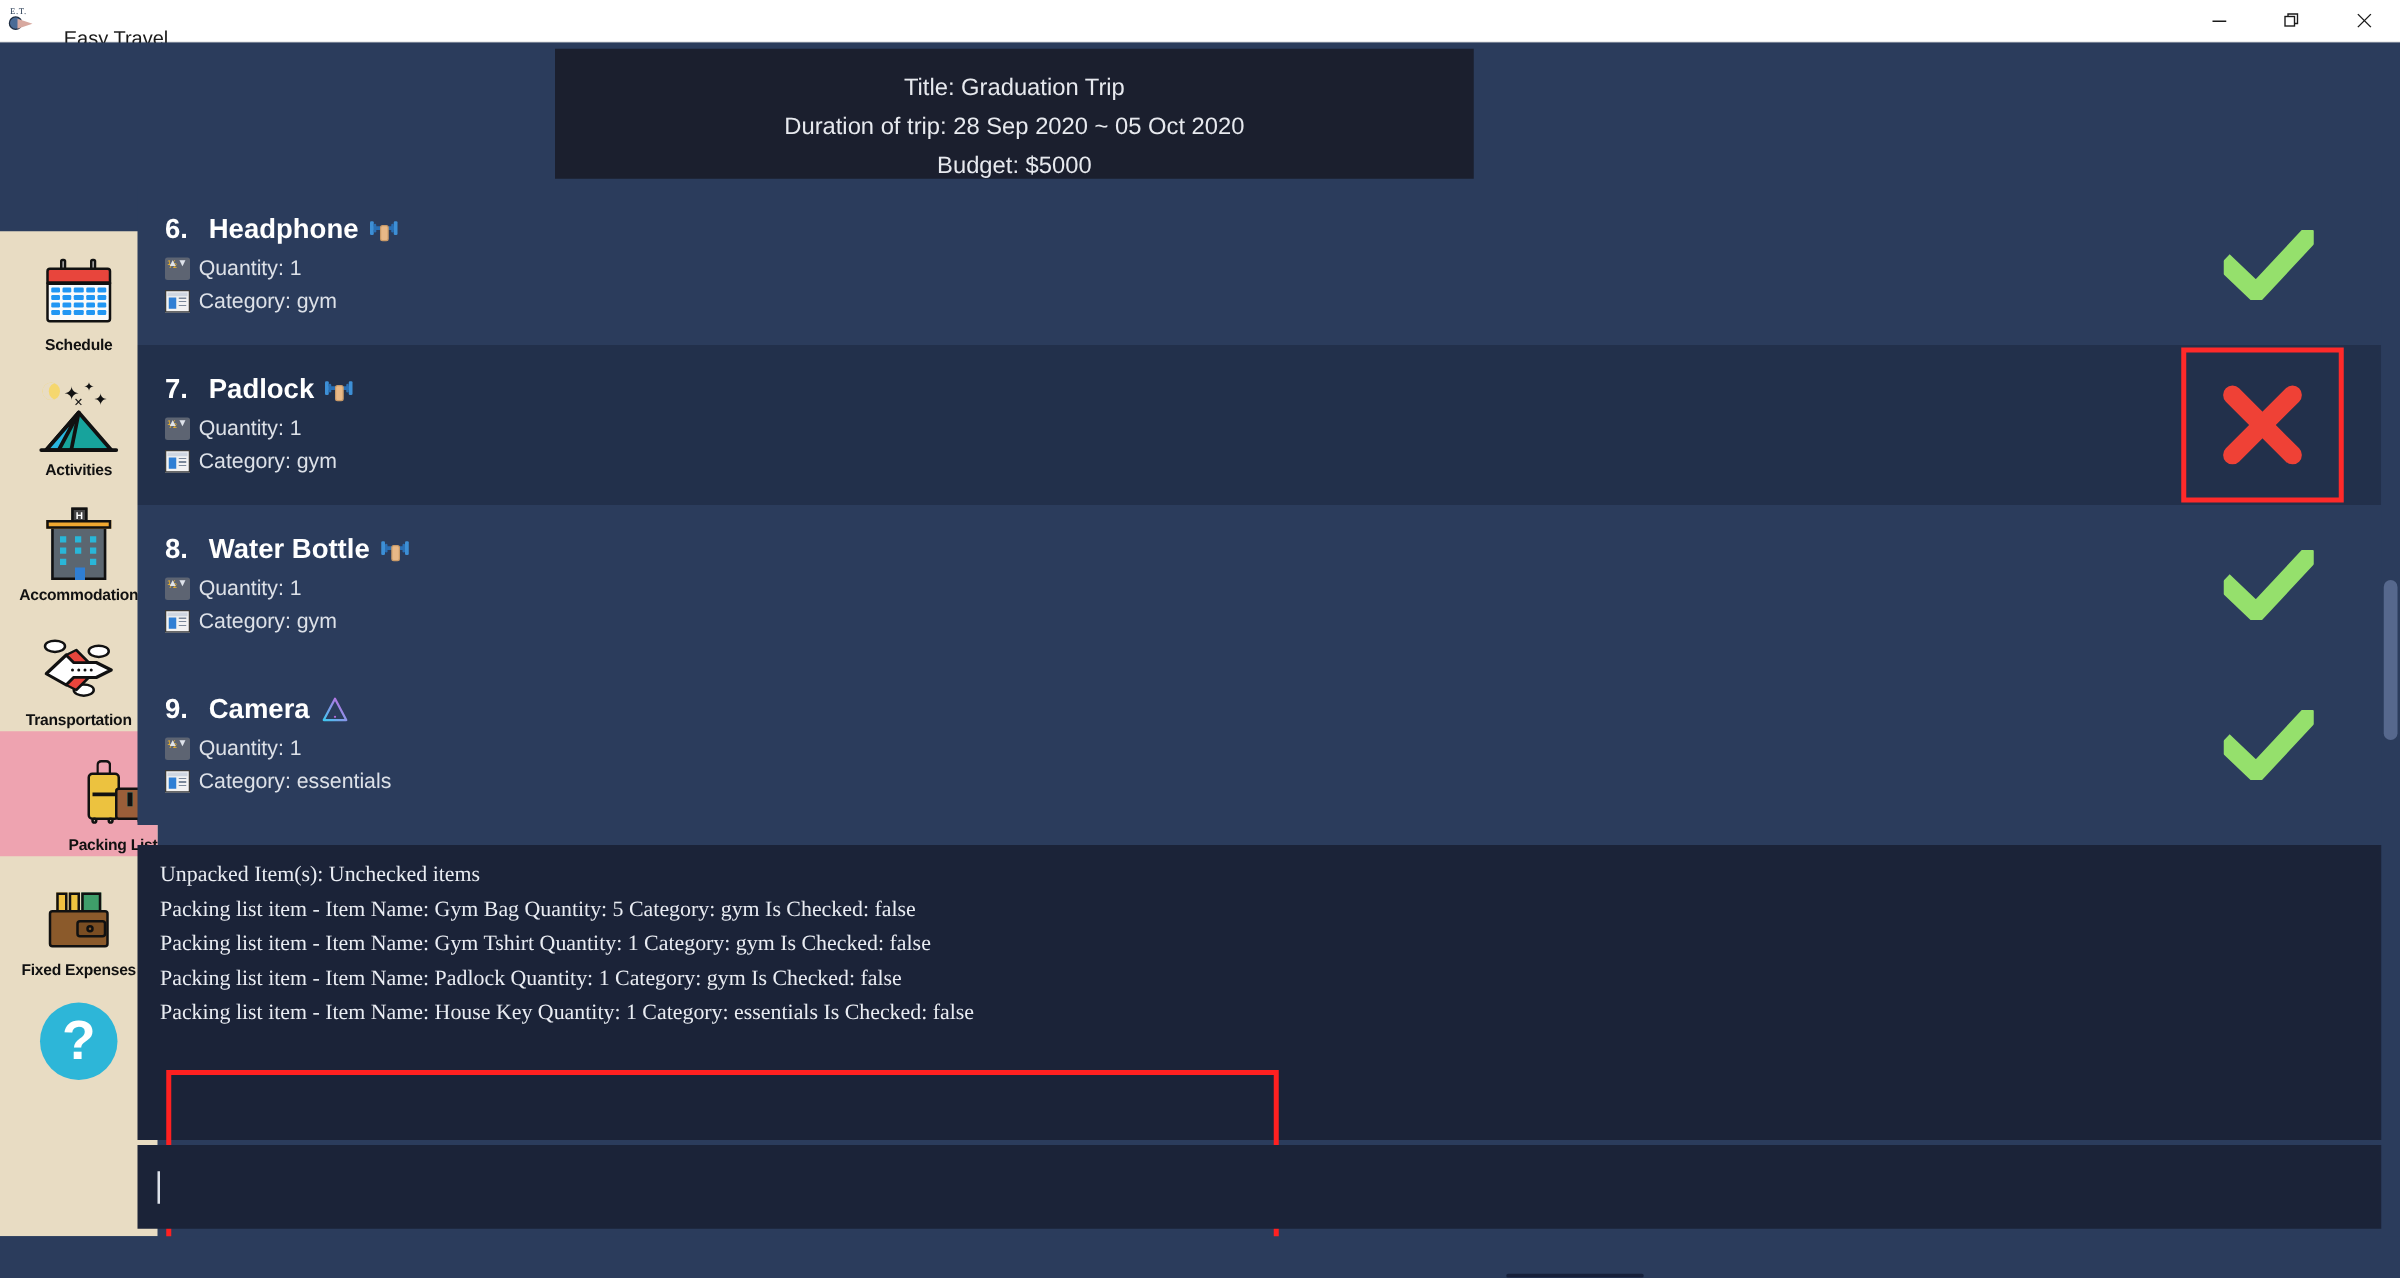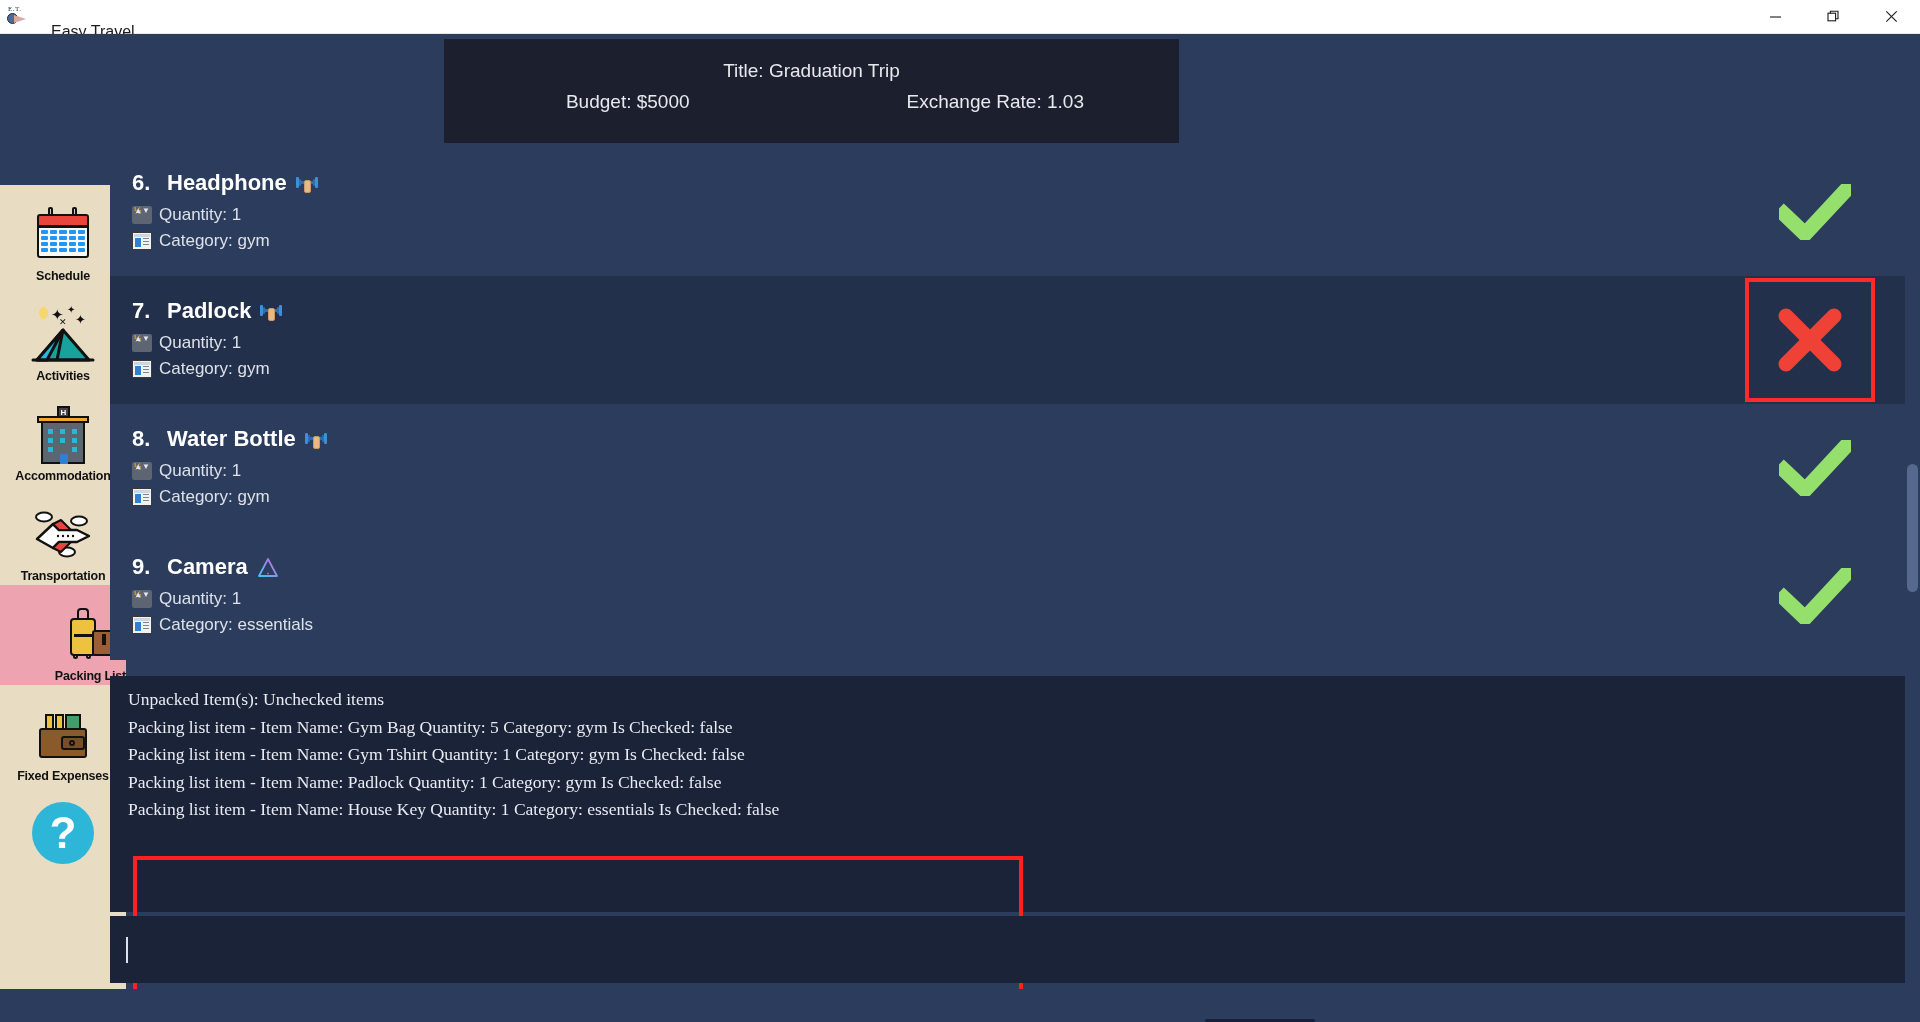--- a/index.html
+++ b/index.html
@@ -409,23 +409,23 @@
       <div class="side-label">Fixed Expenses</div>
     </div>
 
     <div class="help-btn">
       <div class="help-circle">?</div>
     </div>
   </div>
 
   <div class="trip-header">
     <div class="trip-line">Title: Graduation Trip</div>
+    <div class="trip-line">Duration of trip: 28 Sep 2020 ~ 05 Oct 2020</div>
     <div class="trip-row">
       <div class="cell">Budget: $5000</div>
-      <div class="cell">Exchange Rate: 1.03</div>
     </div>
   </div>
 
   <div class="list-area">
 
     <div class="item-row">
       <div class="item-info">
         <div class="item-title">
           <span class="item-num">6.</span>
           <span>Headphone</span>

